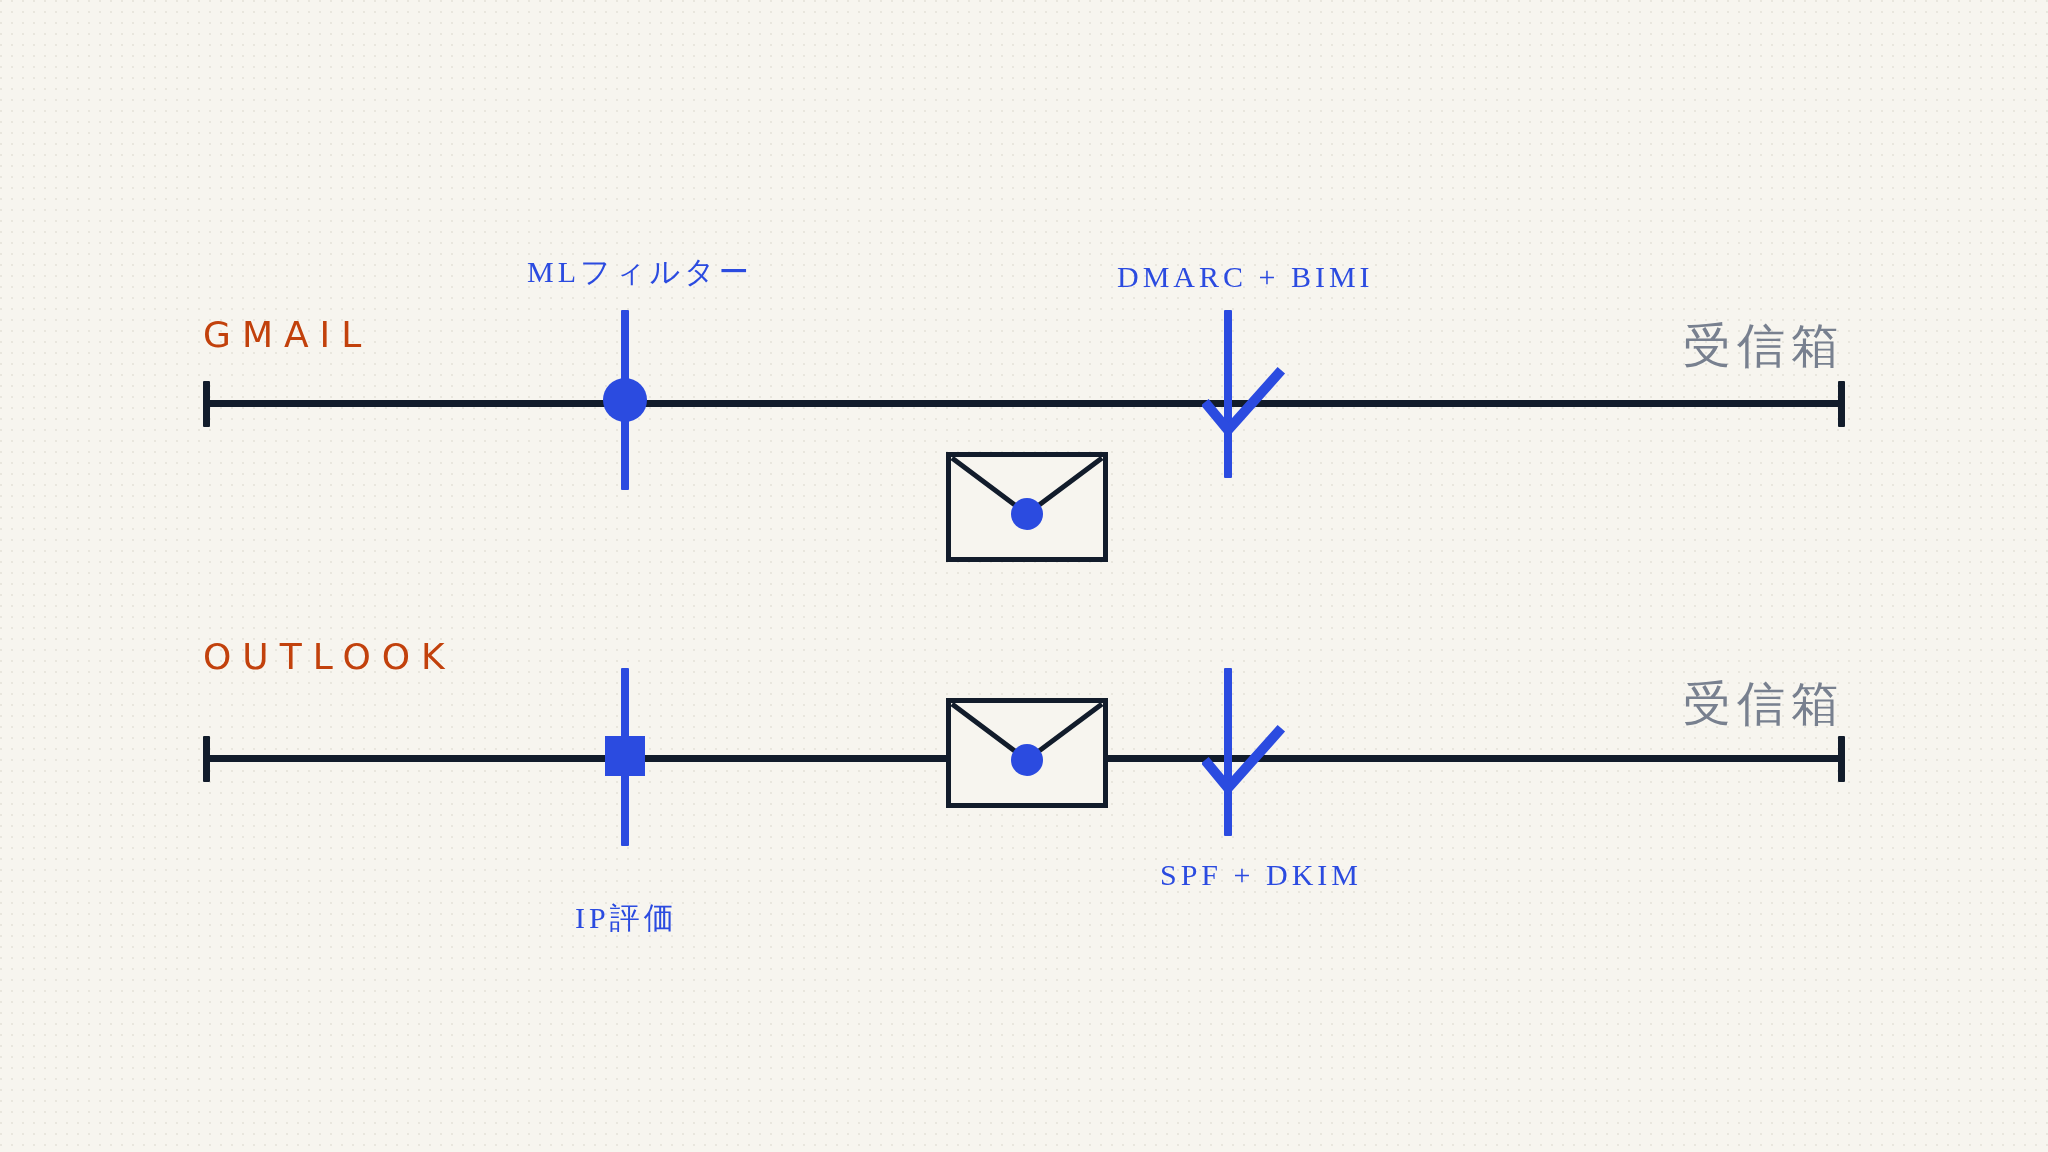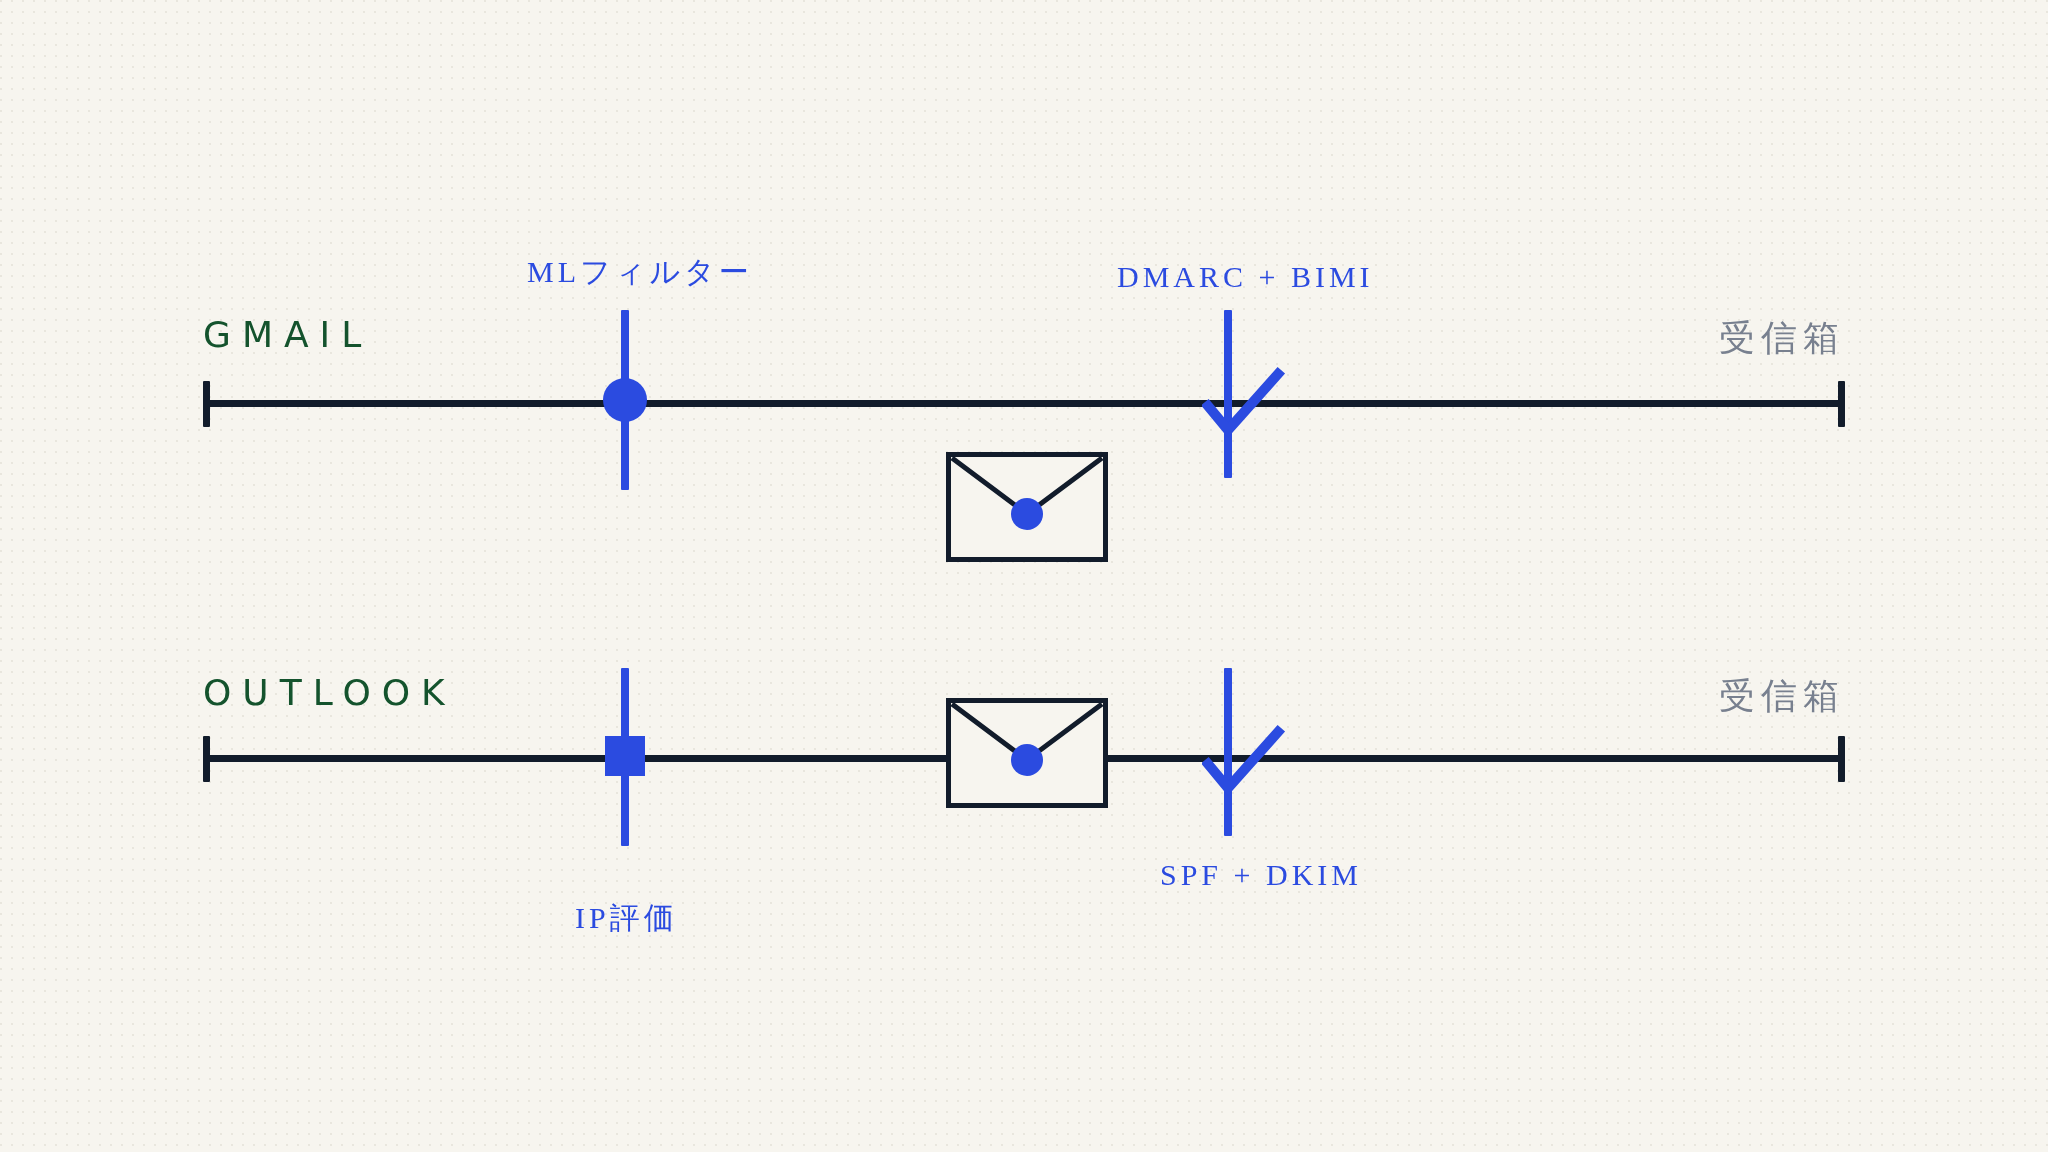--- a/index.html
+++ b/index.html
@@ -48,30 +48,30 @@
     position: absolute;
     background: #121c2b;
     width: 7px;
     height: 46px;
     border-radius: 1px;
   }
 
   
   .track-name {
     position: absolute;
-    color: #14532d;
+    color: #c2410c;
     font-size: 36px;
     letter-spacing: 11px;
     font-weight: 400;
     white-space: nowrap;
   }
   .track-endpoint-label {
     position: absolute;
     color: #78808f;
-    font-size: 36px;
+    font-size: 48px;
     letter-spacing: 6px;
     font-weight: 400;
     white-space: nowrap;
     text-align: right;
   }
 
   
   .marker {
     position: absolute;
   }
@@ -166,21 +166,21 @@
       <svg width="162" height="110" viewBox="0 0 162 110">
         <polyline points="6,6 81,62 156,6" fill="none" stroke="#121c2b" stroke-width="5"></polyline>
         <circle cx="81" cy="62" r="16" fill="#2b4be0"></circle>
       </svg>
     </div>
 
   </div>
 
   <div class="track-group">
 
-    <div class="track-name" style="left:203px; top:672px;">OUTLOOK</div>
+    <div class="track-name" style="left:203px; top:636px;">OUTLOOK</div>
 
     <div class="track-endpoint-label" style="right:203px; top:672px;">受信箱</div>
 
     <div class="rail" style="left:203px; top:755px; width:1642px;"></div>
 
     <div class="rail-cap" style="left:203px; top:736px;"></div>
 
     <div class="rail-cap" style="left:1838px; top:736px;"></div>
 
     <div class="marker" style="left:601px; top:668px; width:48px; height:178px;">

